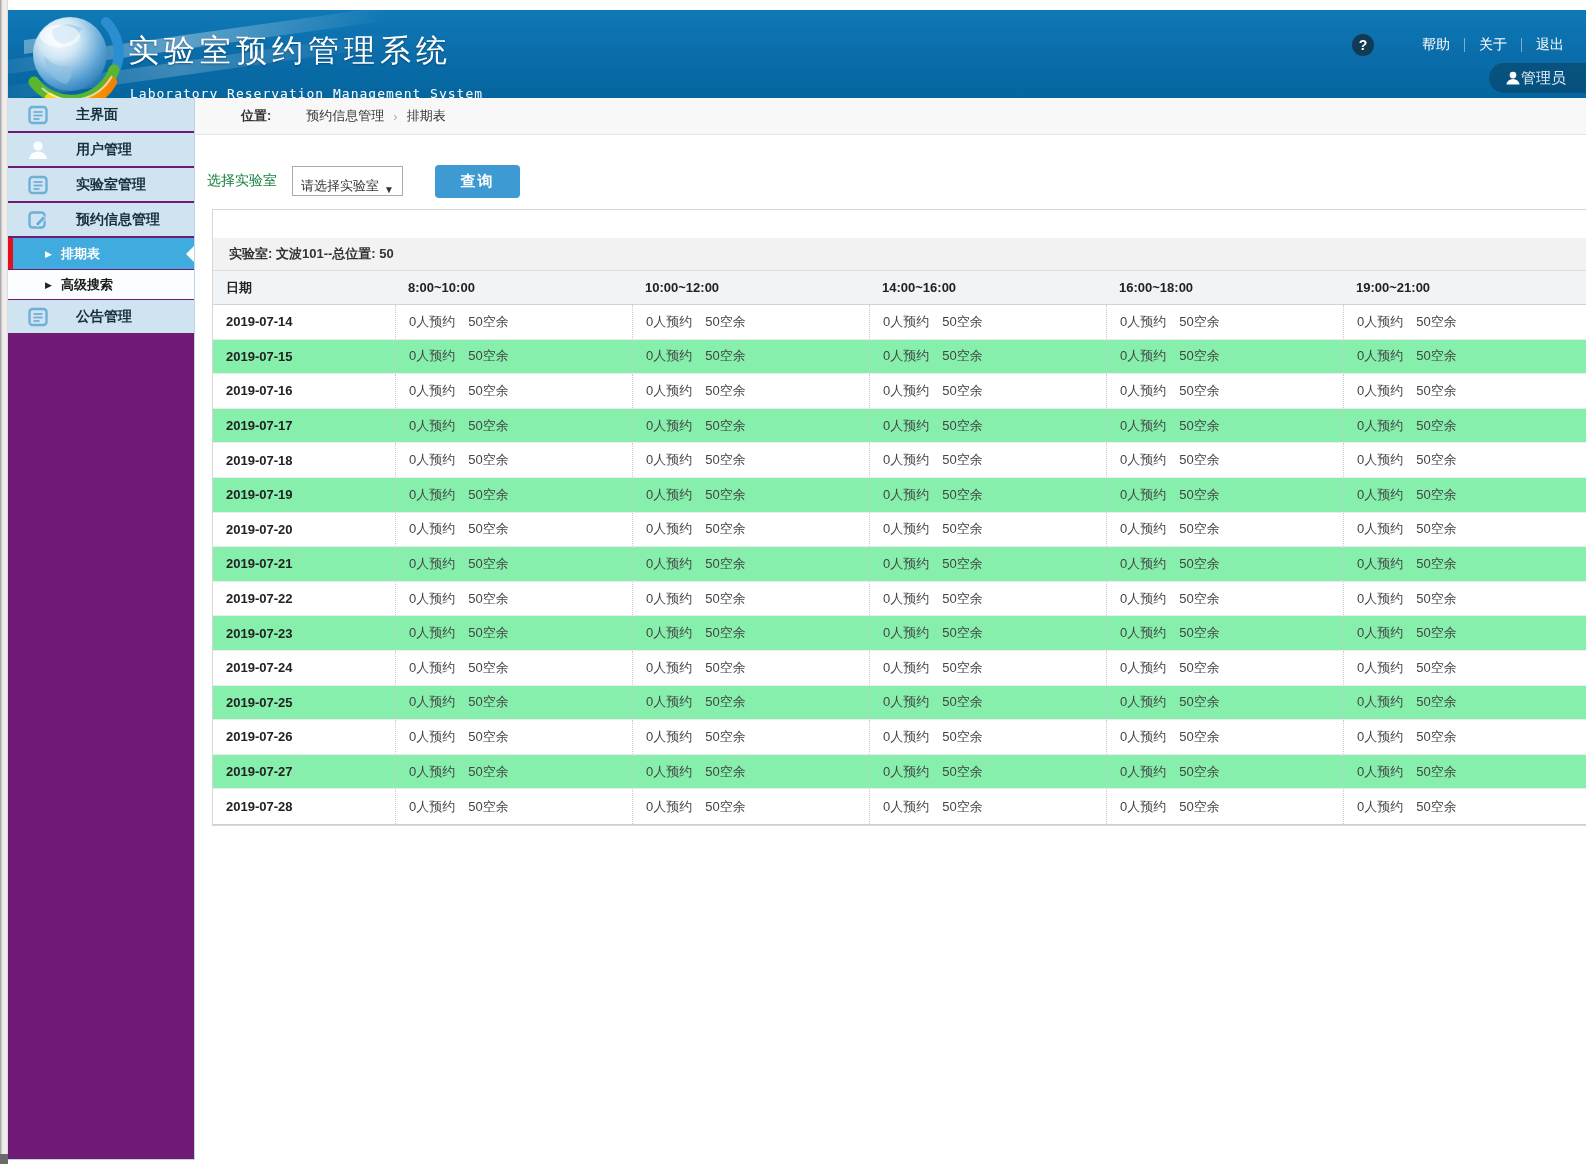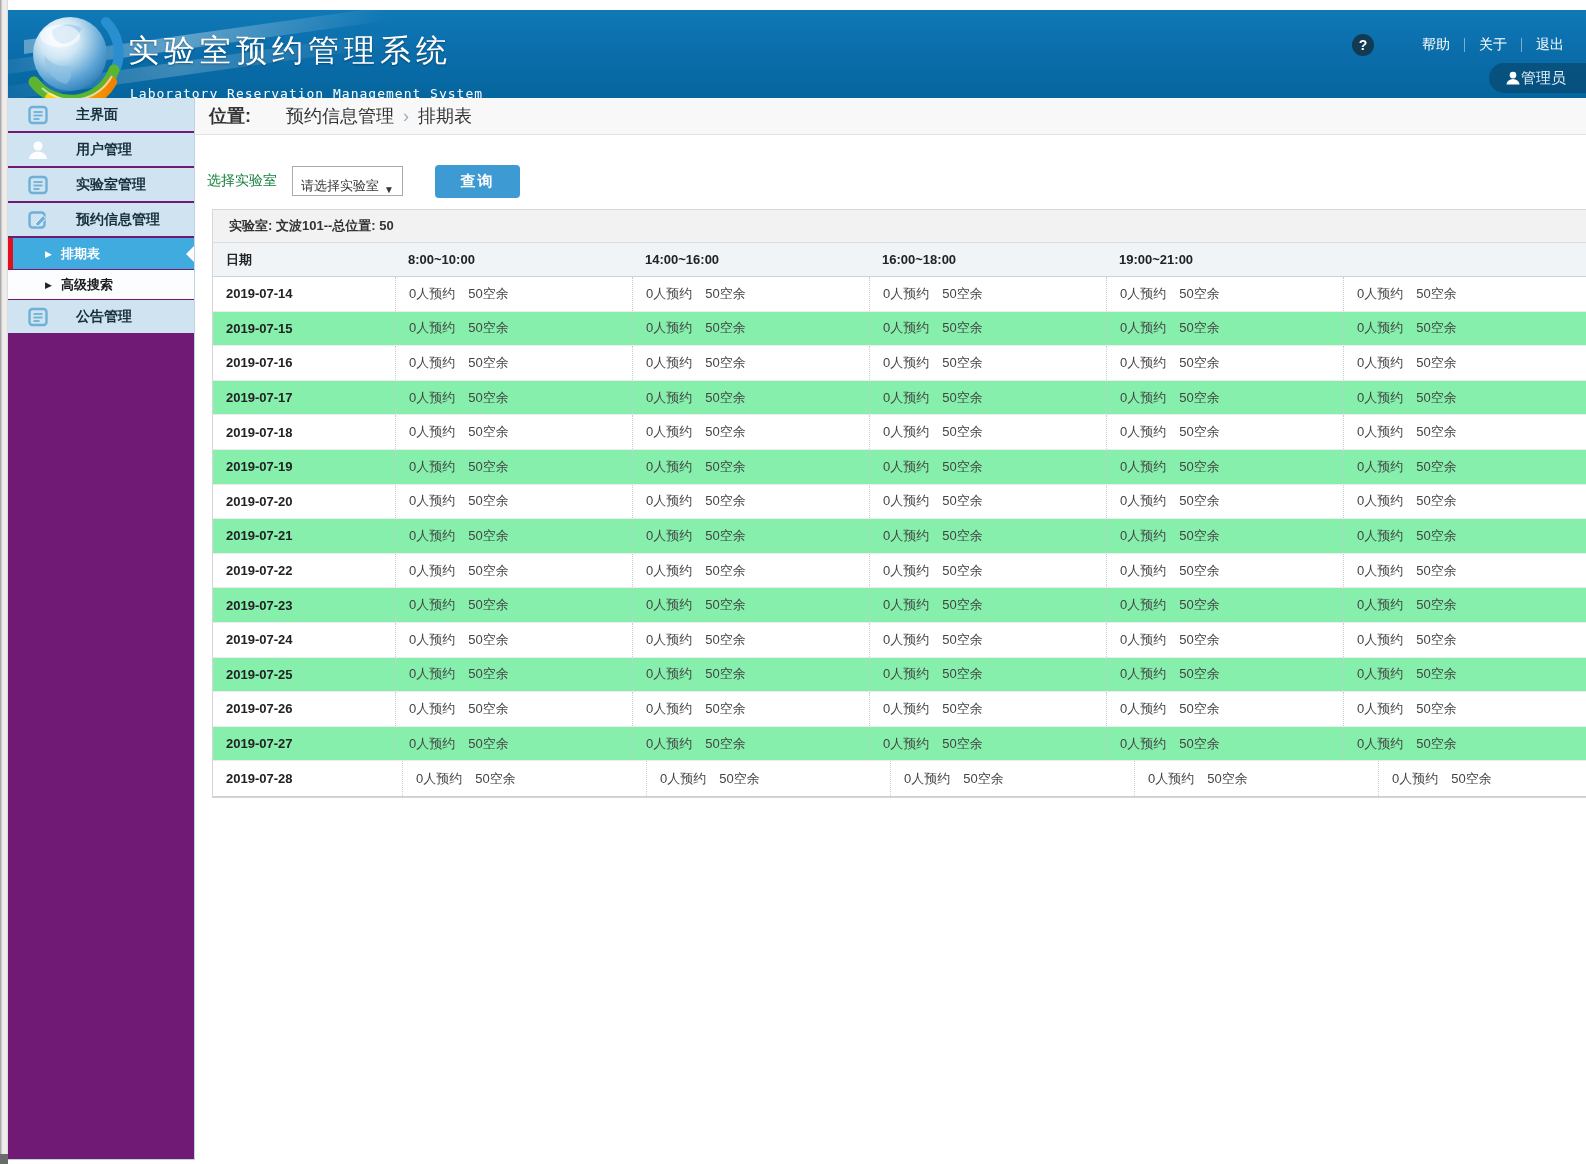--- a/index.html
+++ b/index.html
@@ -44,42 +44,42 @@
   .side-sub .s-label { margin-left:9px; font-size:13px; font-weight:bold; color:#1b1b1b; }
   .side-sub.active { background:#3fabdf; height:31px; }
   .side-sub.active .caret, .side-sub.active .s-label { color:#fff; }
   .side-sub.active::before { content:""; position:absolute; left:0; top:0; bottom:0; width:5px; background:#e60d1d; }
   .side-sub.active::after { content:""; position:absolute; right:0; top:50%; margin-top:-8px;
     border-top:8px solid transparent; border-bottom:8px solid transparent; border-right:8px solid #fff; }
 
   
   .content { position:absolute; left:195px; top:98px; right:0; bottom:0; background:#fff; }
   .breadcrumb { height:37px; background:#f8f8f8; border-bottom:1px solid #e3e3e3; display:flex;
-    align-items:center; font-size:18px; color:#333; }
+    align-items:center; font-size:13px; color:#333;padding-left:32px; }
   .bc-label { font-weight:bold; margin-left:14px; }
   .bc-link { margin-left:35px; cursor:pointer; }
   .bc-sep { margin:0 9px; color:#9ab0c0; }
   .bc-current { cursor:pointer; }
 
   .filter-row { position:absolute; left:0; top:66px; height:34px; display:flex; align-items:center; }
   .filter-label { margin-left:12px; font-size:14px; color:#15803d; }
   .lab-select { margin-left:15px; width:111px; height:30px; border:1px solid #ababab; background:#fff;
     display:flex; align-items:flex-end; justify-content:space-between; padding:0 8px; font-size:13px; color:#333; cursor:pointer; }
   .lab-select .dd-arrow { font-size:10px; color:#333; }
   .query-btn { margin-left:32px; width:85px; height:33px; background:#3e9ad2; border:none; border-radius:4px;
     color:#fff; font-size:15px; font-weight:bold; letter-spacing:2px; cursor:pointer; }
 
   .schedule-box { position:absolute; left:17px; top:111px; right:0; border:1px solid #d6d6d6; border-right:none; }
   .info-bar { height:33px; background:#f2f2f2; border-bottom:1px solid #dcdcdc; display:flex; align-items:center;
-    font-size:13px; font-weight:bold; color:#333; padding-left:16px; }
+    font-size:13px; font-weight:bold; color:#333; padding-left:16px;margin-top:28px; }
   .thead { height:34px; background:#f0f4f7; border-bottom:1px solid #ccd3da; display:flex; align-items:center; }
   .thead .cell { font-weight:bold; color:#222; font-size:13px; }
   .row { height:34.6px; display:flex; align-items:center; border-bottom:1px solid #ececec; background:#fff; }
   .row.alt { background:#86efac; }
-  .row:last-child { border-bottom:none;gap:7px; }
+  .row:last-child { border-bottom:none; }
   .cell { height:100%; display:flex; align-items:center; padding-left:13px; font-size:13px; color:#444; }
   .cell.date { width:182px; flex:0 0 182px; font-weight:bold; color:#222; }
   .cell.slot { width:237px; flex:0 0 237px; border-left:1px dotted #c6ccd2; }
   .cell.slot:last-child { flex:1 1 auto; }
   .thead .cell.slot { border-left:none; }
   .slot .free { margin-left:13px; }
   .sched-bottom { border-bottom:1px solid #cfcfcf; }
 </style>
 </head>
 <body>
@@ -207,20 +207,21 @@
         <span class="dd-arrow">▼</span>
       </div>
       <button class="query-btn">查询</button>
     </div>
 
     <div class="schedule-box">
       <div class="info-bar">实验室: 文波101--总位置: 50</div>
       <div class="thead" id="thead">
           <div class="cell date">日期</div>
           <div class="cell slot">8:00~10:00</div>
+          <div class="cell slot">10:00~12:00</div>
           <div class="cell slot">14:00~16:00</div>
           <div class="cell slot">16:00~18:00</div>
           <div class="cell slot">19:00~21:00</div>
         </div>
       <div id="tbody">
           <div class="row">
             <div class="cell date">2019-07-14</div>
             <div class="cell slot">
               <span class="reserved">0人预约</span>
               <span class="free">50空余</span>

